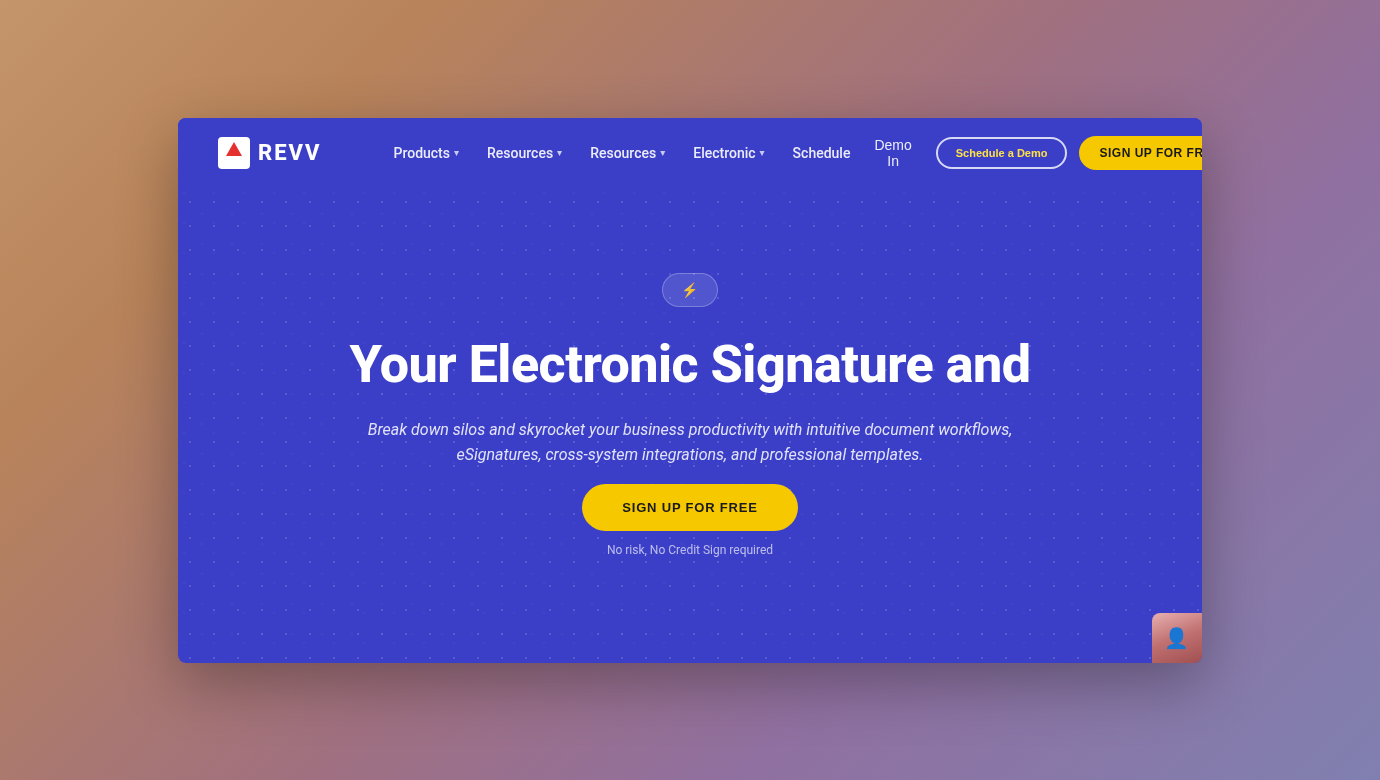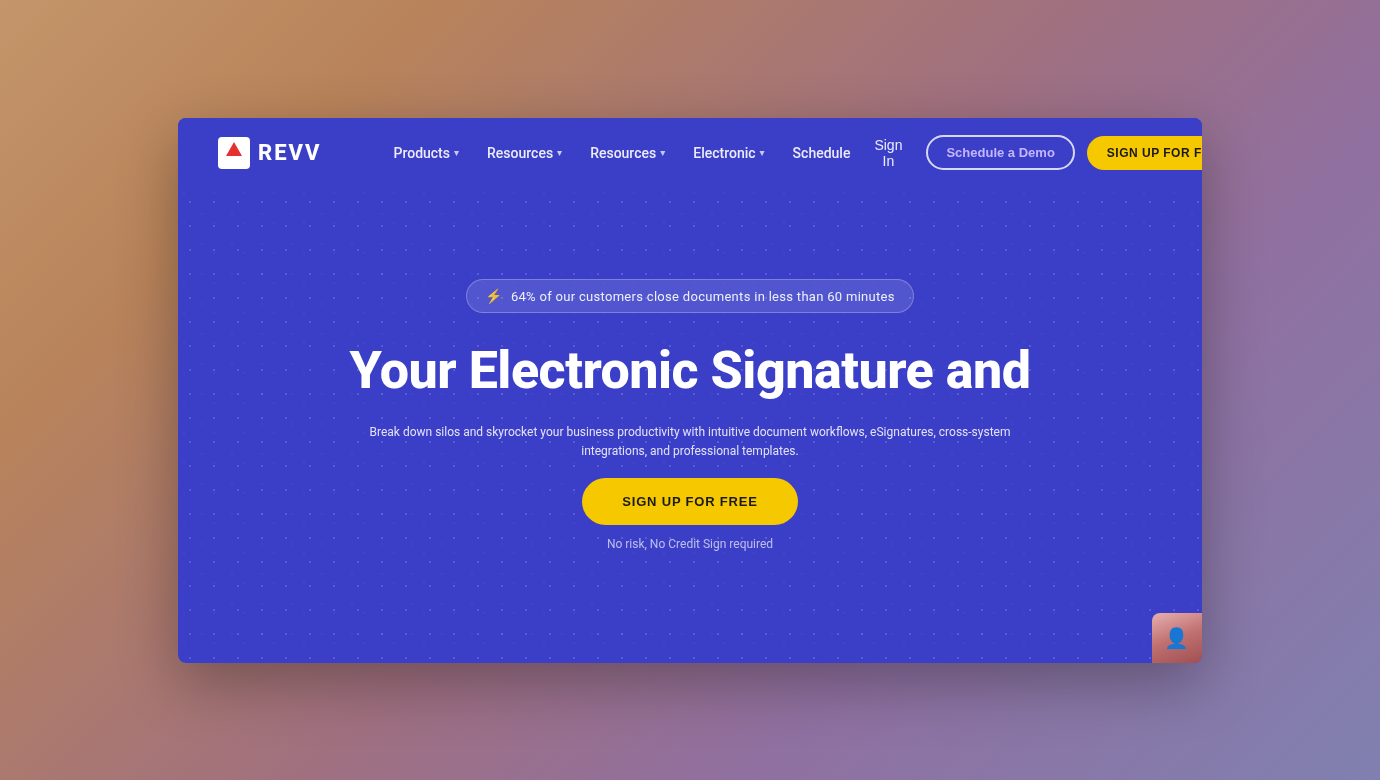--- a/index.html
+++ b/index.html
@@ -131,22 +131,22 @@
       color: rgba(255,255,255,0.9);
       font-size: 14px;
       font-weight: 500;
       padding: 8px 12px;
       cursor: pointer;
       background: none;
       border: none;
     }
 
     .schedule-demo-btn {
-      color: #c4b5fd;
-      font-size: 13px;
+      color: #fde047;
+      font-size: 11px;
       font-weight: 600;
       padding: 8px 18px;
       border: 2px solid rgba(255,255,255,0.8);
       border-radius: 25px;
       cursor: pointer;
       background: transparent;
       white-space: nowrap;
     }
 
     .signup-nav-btn {
@@ -198,24 +198,25 @@
       font-size: 52px;
       font-weight: 800;
       line-height: 1.15;
       max-width: 860px;
       margin-bottom: 22px;
       letter-spacing: -0.5px;
     }
 
     .hero-subtitle {
       color: rgba(255,255,255,0.85);
-      font-size: 12px;
+      font-size: 16px;
       line-height: 1.6;
       max-width: 660px;
       margin-bottom: 16px;
+      font-style: italic;
     }
 
     .signup-hero-btn {
       background: #f5c800;
       color: #1a1a1a;
       font-size: 13px;
       font-weight: 800;
       padding: 16px 40px;
       border: none;
       border-radius: 30px;
@@ -282,31 +283,30 @@
         <div class="nav-item">
           <span>Electronic</span>
           <span class="chevron">▾</span>
         </div>
         <div class="nav-item">
           <span>Schedule</span>
         </div>
       </div>
 
       <div class="nav-actions">
-        <button class="sign-in-btn">Sign In</button>
+        <button class="sign-in-btn">Demo In</button>
         <button class="schedule-demo-btn">Schedule a Demo</button>
         <button class="signup-nav-btn">SIGN UP FOR FREE</button>
       </div>
     </nav>
 
     <div class="hero">
 
       <div class="stats-badge">
         <span class="lightning">⚡</span>
-        <span>64% of our customers close documents in less than 60 minutes</span>
       </div>
 
       <h1 class="hero-title">
         <span>Your Electronic Signature and</span><br>
       </h1>
 
       <p class="hero-subtitle">Break down silos and skyrocket your business productivity with intuitive document workflows, eSignatures, cross-system integrations, and professional templates.</p>
 
       <button class="signup-hero-btn">SIGN UP FOR FREE</button>
 

